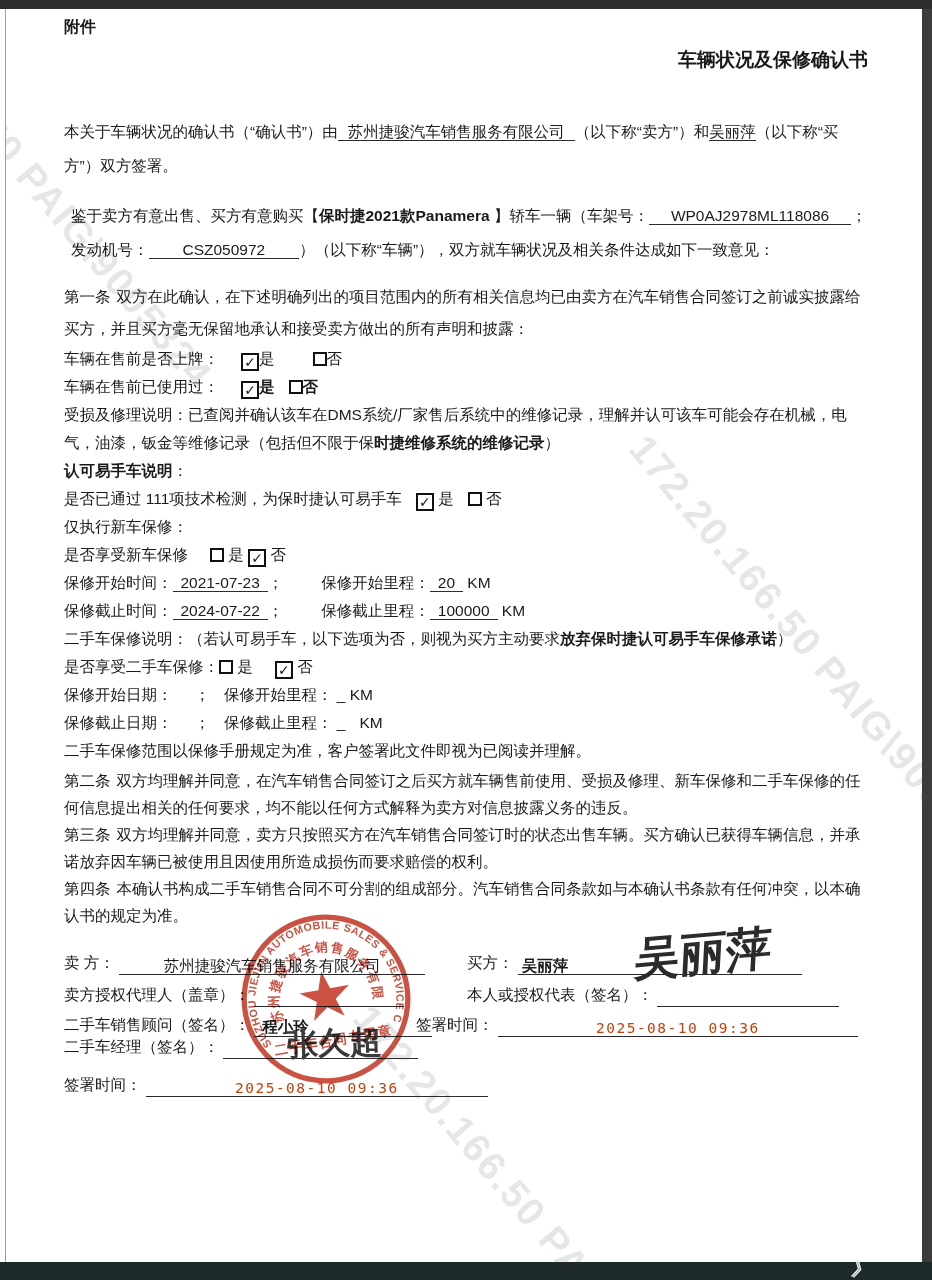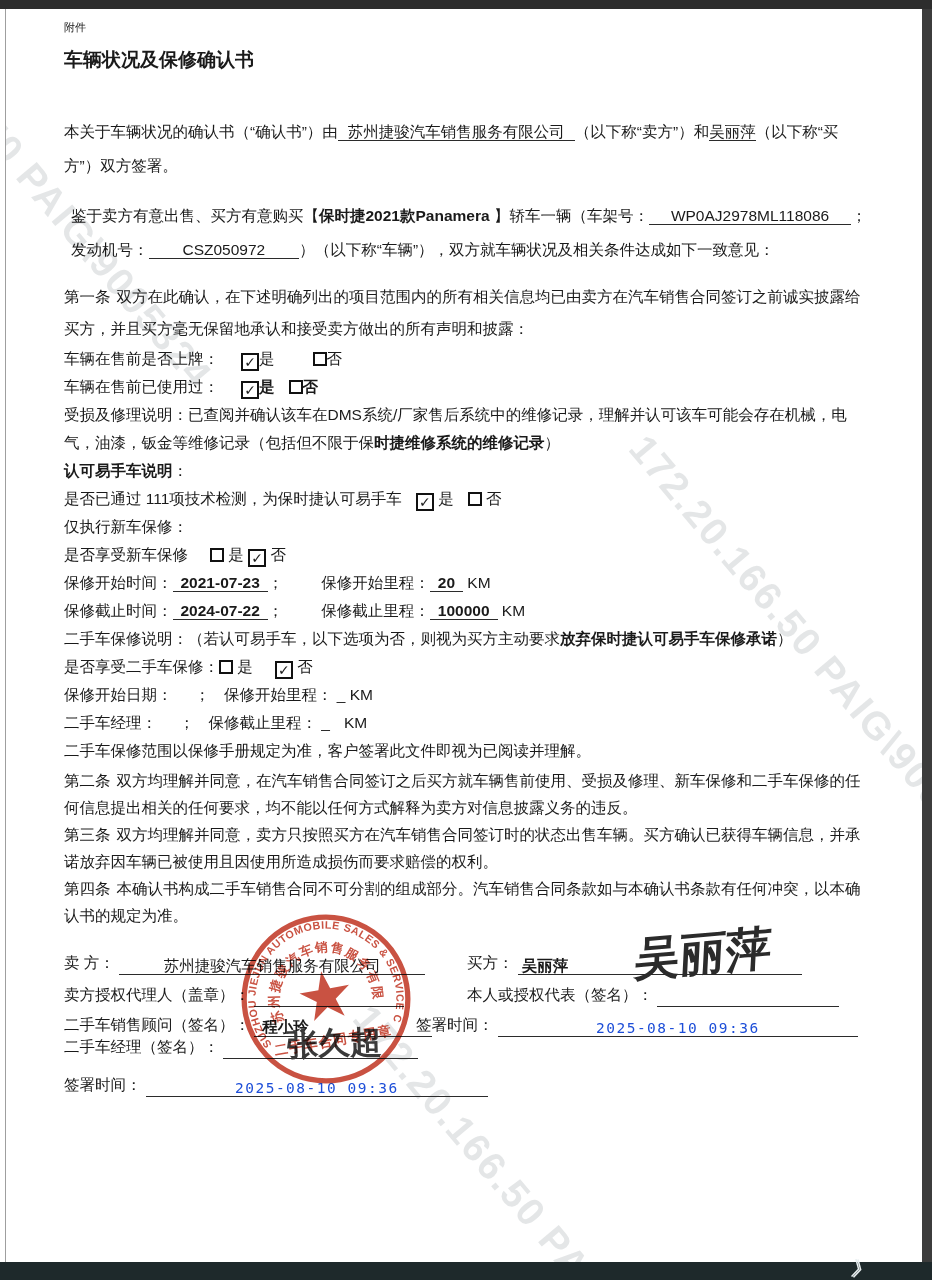--- a/index.html
+++ b/index.html
@@ -26,53 +26,53 @@
   .wm{
     position:absolute;white-space:nowrap;font-weight:700;font-size:39px;letter-spacing:2px;
     color:rgba(150,158,162,0.26);transform-origin:left top;transform:rotate(50deg);
     z-index:1;pointer-events:none;
   }
   .wm1{left:-150px;top:-75px;}
   .wm2{left:648px;top:418px;}
   .wm4{left:372px;top:988px;}
   
   .doc{position:relative;z-index:2;padding:6px 54px 0 58px;font-size:15.5px;line-height:28px;}
-  .attach{font-weight:400;font-size:11px;line-height:24px;}
-  .title{text-align:left;font-weight:700;font-size:19px;line-height:26px;margin-top:8px;}
+  .attach{font-weight:700;font-size:16px;line-height:24px;}
+  .title{text-align:right;font-weight:700;font-size:19px;line-height:26px;margin-top:8px;}
   .para{margin:0;line-height:34px;}
   .p1{margin-top:42px;}
   .p2{margin-top:16px;margin-left:7px;}
   .art{margin-top:14px;line-height:32px;}
   .artlbl{font-weight:400;margin-right:6px;}
   .row{line-height:28px;}
   b{font-weight:700;}
   .uln{border-bottom:1.5px solid #2b2b2b;padding:0 10px;}
   
   .cb{
     display:inline-block;width:14px;height:14px;border:2px solid #111;box-sizing:content-box;
     line-height:14px;text-align:center;font-size:14px;font-weight:700;vertical-align:-3px;
     background:#fff;
   }
   .cb.sm{width:10px;height:10px;line-height:10px;vertical-align:-2px;}
   .gap1{display:inline-block;width:22px;}
   .gap2{display:inline-block;width:38px;}
   .gap3{display:inline-block;width:14px;}
   
-  .bv{font-weight:700;border-bottom:1.6px solid #2b2b2b;padding:0 8px;}
+  .bv{font-weight:400;border-bottom:1.6px solid #2b2b2b;padding:0 8px;}
   .notice{text-decoration:underline;text-underline-offset:5px;line-height:27px;margin-top:2px;}
   
   .sig{position:relative;margin-top:22px;height:180px;}
   .sigrow{position:absolute;white-space:nowrap;line-height:24px;}
   .ul{
     display:inline-block;border-bottom:1.6px solid #2b2b2b;height:20px;text-align:center;
     vertical-align:bottom;
   }
   .mono{
     font-family:"DejaVu Sans Mono","Liberation Mono",monospace;font-size:14.5px;
-    letter-spacing:1.5px;color:#1d4ed8;
+    letter-spacing:1.5px;color:#c2410c;
   }
   .hand{
     position:absolute;color:#2b2b2b;font-weight:600;z-index:3;white-space:nowrap;
     font-family:"DejaVu Serif","Liberation Serif",serif;
   }
   .hand-buyer{left:570px;top:-12px;font-size:46px;transform:rotate(-5deg) skewX(-8deg);}
   .hand-manager{left:222px;top:78px;font-size:32px;transform:rotate(-2deg);color:#3a3a3a;}
   
   .stamp{
     position:absolute;left:232px;top:900px;width:176px;height:180px;z-index:5;
@@ -134,21 +134,21 @@
 
     <div class="row">
       <span>是否享受二手车保修：</span><span class="cb sm"></span> <span>是</span><span class="gap1"></span><span class="cb">✓</span> <span>否</span>
     </div>
 
     <div class="row">
       <span>保修开始日期：</span><span class="gap1"></span><span>；</span><span class="gap3"></span><span>保修开始里程：</span> <span>_</span> <span>KM</span>
     </div>
 
     <div class="row">
-      <span>二手车经理：</span><span class="gap1"></span><span>；</span><span class="gap3"></span><span>保修截止里程：</span> <span>_</span><span class="gap3"></span><span>KM</span>
+      <span>保修截止日期：</span><span class="gap1"></span><span>；</span><span class="gap3"></span><span>保修截止里程：</span> <span>_</span><span class="gap3"></span><span>KM</span>
     </div>
 
     <div class="row">二手车保修范围以保修手册规定为准，客户签署此文件即视为已阅读并理解。</div>
 
 
     <p class="para" style="margin-top:2px;line-height:27px;"><span class="artlbl">第二条</span><span>双方均理解并同意，在汽车销售合同签订之后买方就车辆售前使用、受损及修理、新车保修和二手车保修的任何信息提出相关的任何要求，均不能以任何方式解释为卖方对信息披露义务的违反。</span></p>
 
     <p class="para" style="margin-top:0;line-height:27px;"><span class="artlbl">第三条</span><span>双方均理解并同意，卖方只按照买方在汽车销售合同签订时的状态出售车辆。买方确认已获得车辆信息，并承诺放弃因车辆已被使用且因使用所造成损伤而要求赔偿的权利。</span></p>
 
     <p class="para" style="margin-top:0;line-height:27px;"><span class="artlbl">第四条</span><span>本确认书构成二手车销售合同不可分割的组成部分。汽车销售合同条款如与本确认书条款有任何冲突，以本确认书的规定为准。</span></p>

